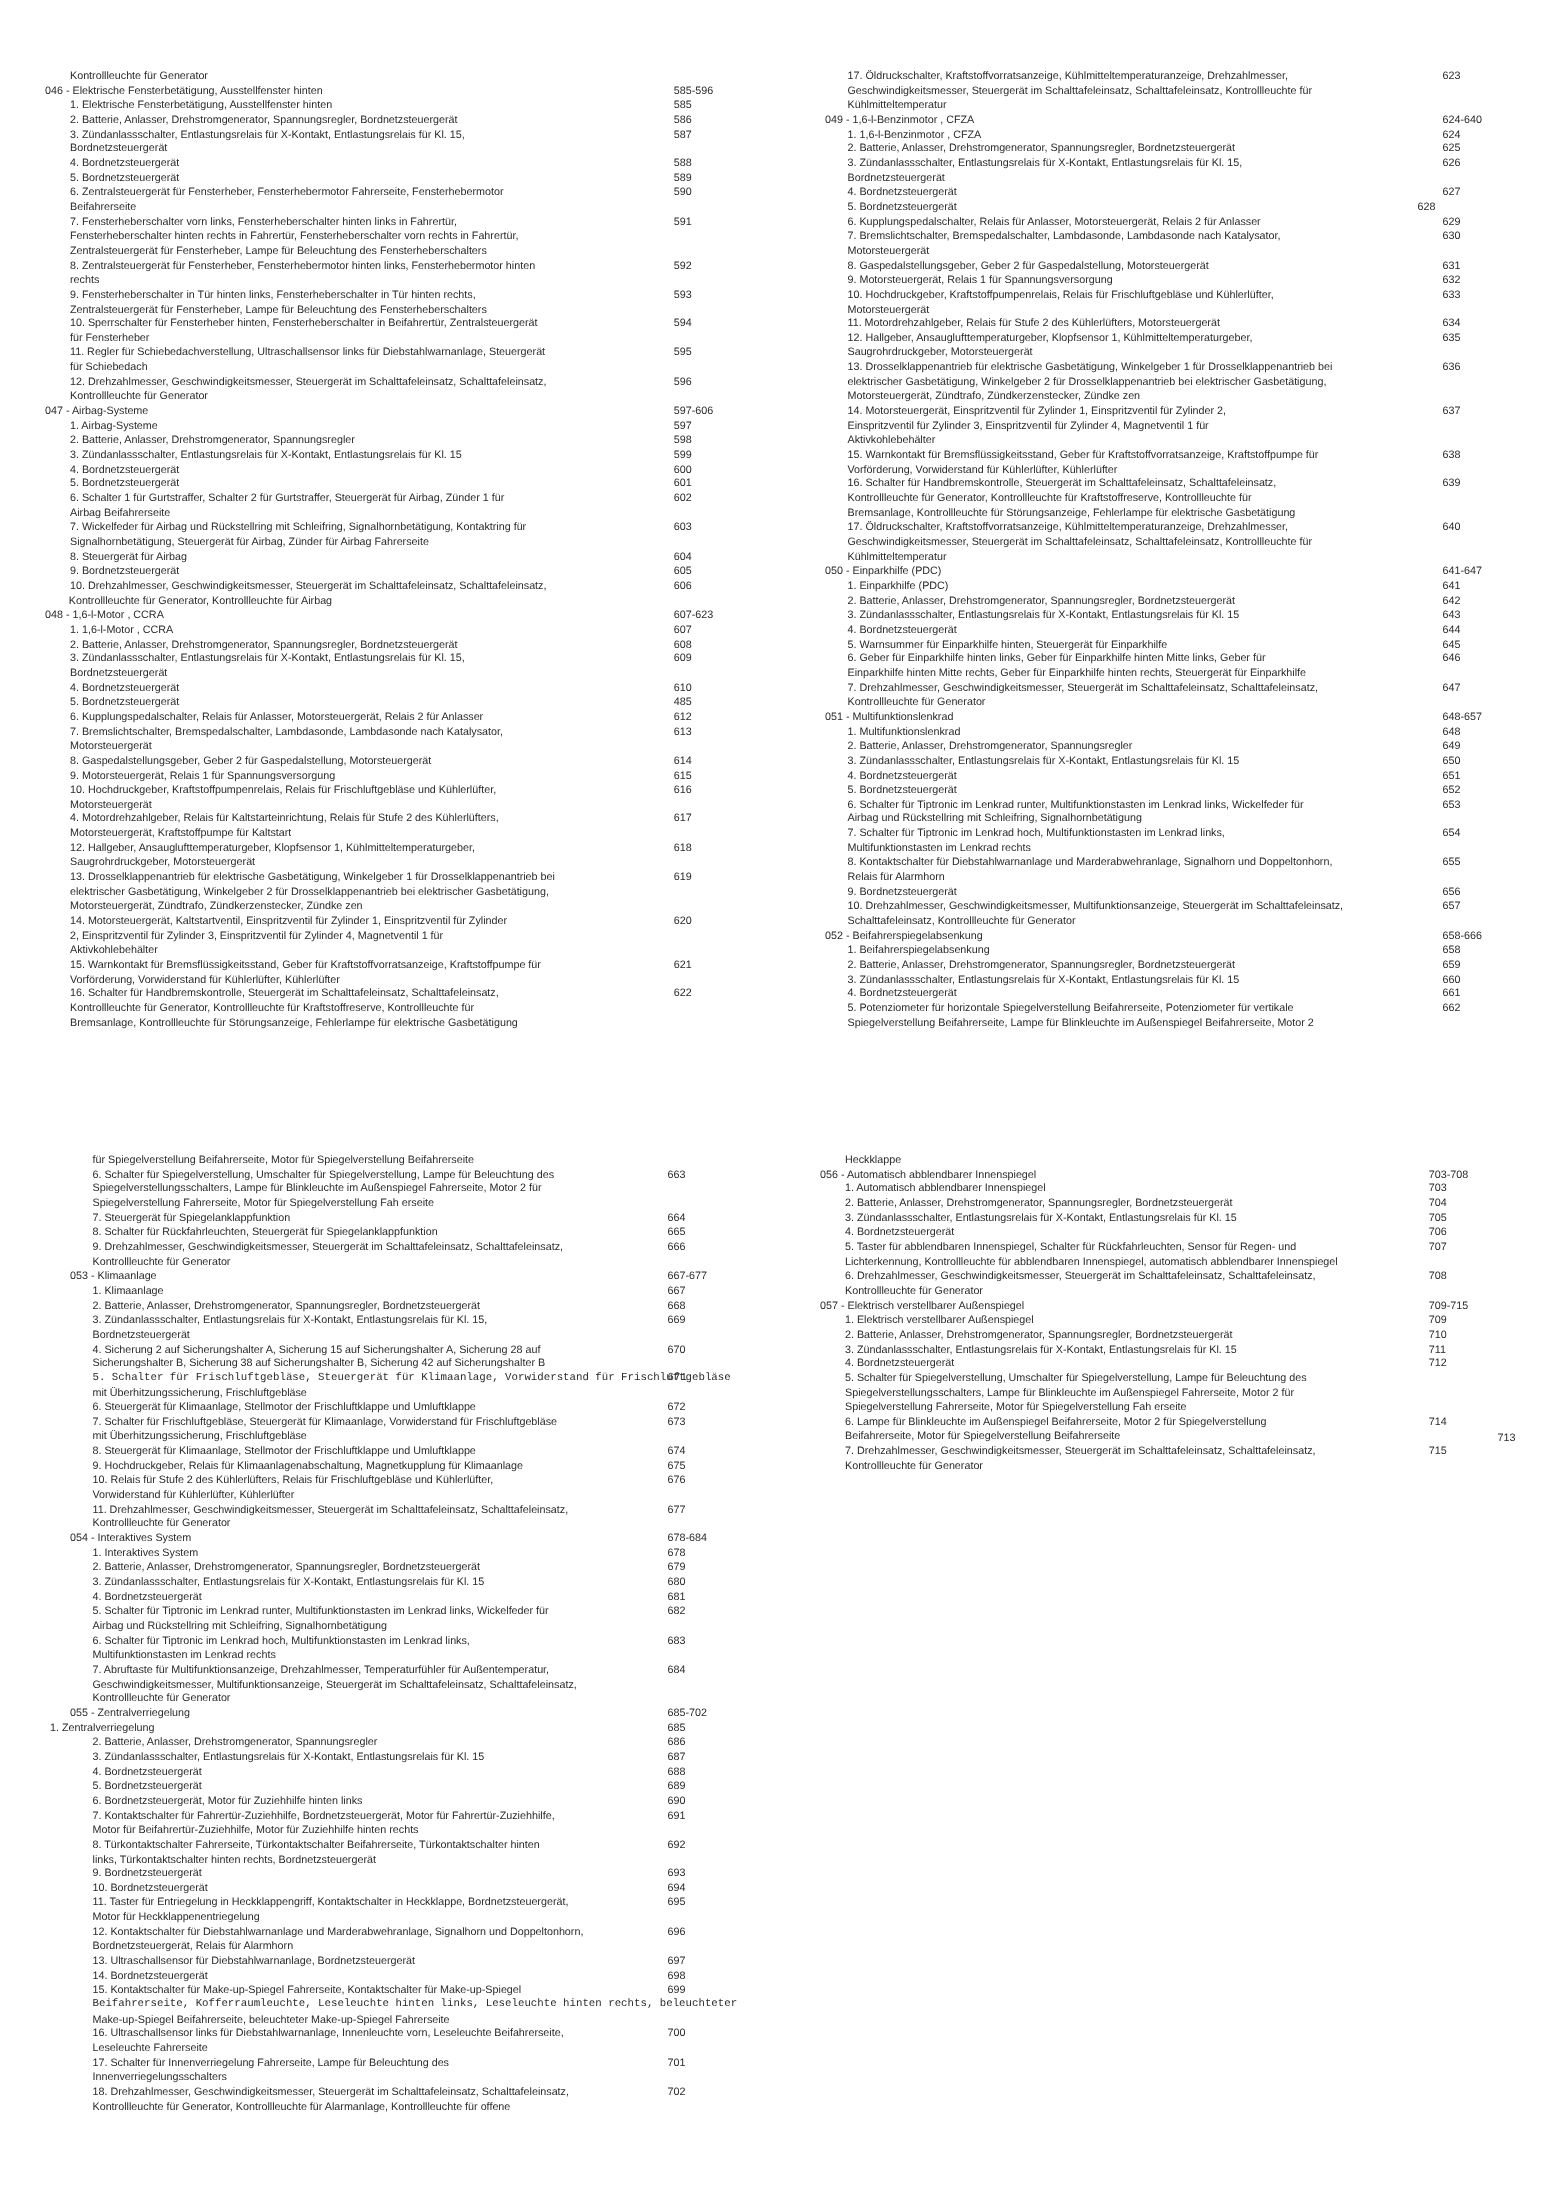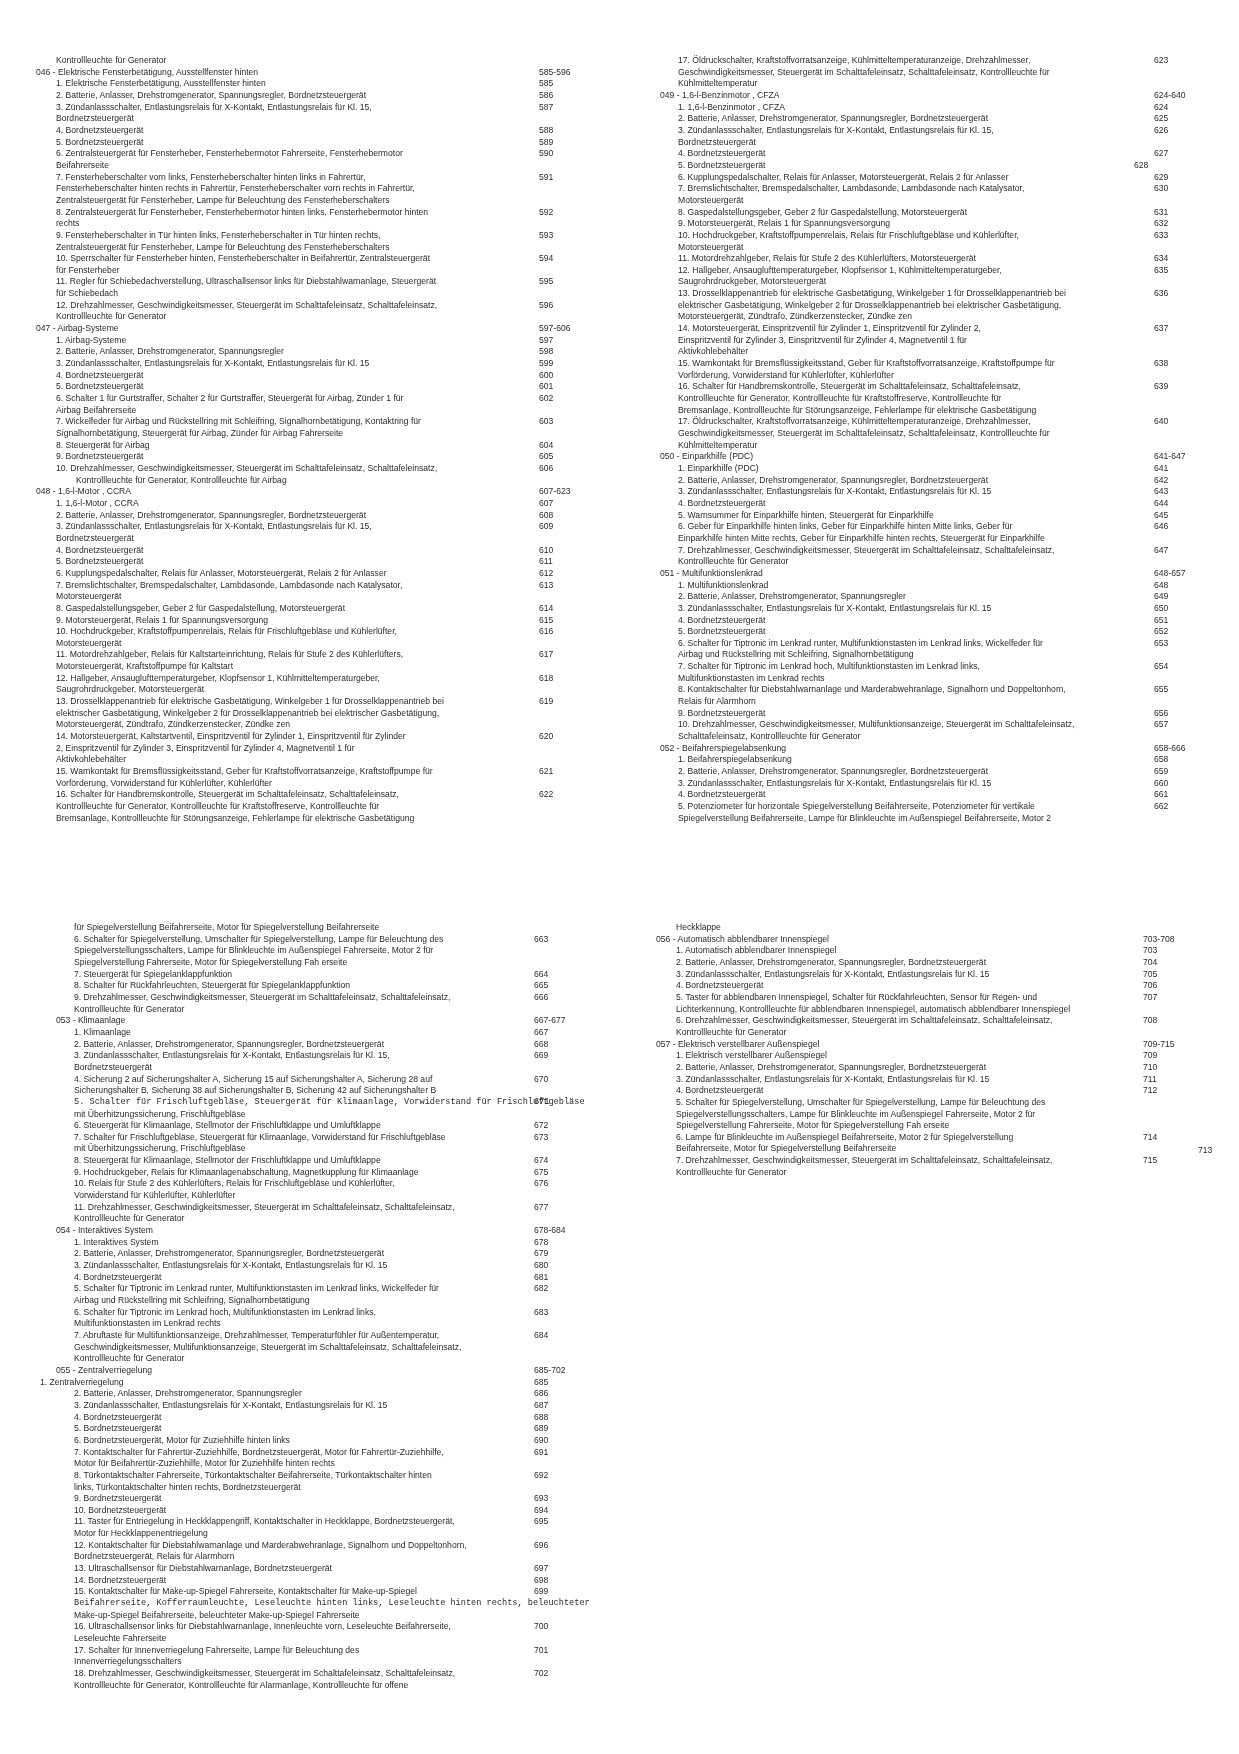--- a/index.html
+++ b/index.html
@@ -154,21 +154,21 @@
       <span class="num" style="left: 539px;">604</span>
     </div>
     <div class="row itm" style="padding-left: 56px;">
       <span class="txt">9. Bordnetzsteuergerät</span>
       <span class="num" style="left: 539px;">605</span>
     </div>
     <div class="row itm" style="padding-left: 56px;">
       <span class="txt">10. Drehzahlmesser, Geschwindigkeitsmesser, Steuergerät im Schalttafeleinsatz, Schalttafeleinsatz,</span>
       <span class="num" style="left: 539px;">606</span>
     </div>
-    <div class="row cont" style="padding-left: 76px;">
+    <div class="row cont" style="padding-left: 55px;">
       <span class="txt">Kontrollleuchte für Generator, Kontrollleuchte für Airbag</span>
       <span class="num" style="left: 539px;"></span>
     </div>
     <div class="row sec" style="padding-left: 36px;">
       <span class="txt">048 -  1,6-l-Motor , CCRA</span>
       <span class="num" style="left: 539px;">607-623</span>
     </div>
     <div class="row itm" style="padding-left: 56px;">
       <span class="txt">1.  1,6-l-Motor , CCRA</span>
       <span class="num" style="left: 539px;">607</span>
@@ -184,21 +184,21 @@
     <div class="row cont" style="padding-left: 56px;">
       <span class="txt">Bordnetzsteuergerät</span>
       <span class="num" style="left: 539px;"></span>
     </div>
     <div class="row itm" style="padding-left: 56px;">
       <span class="txt">4. Bordnetzsteuergerät</span>
       <span class="num" style="left: 539px;">610</span>
     </div>
     <div class="row itm" style="padding-left: 56px;">
       <span class="txt">5. Bordnetzsteuergerät</span>
-      <span class="num" style="left: 539px;">611</span>
+      <span class="num" style="left: 539px;">485</span>
     </div>
     <div class="row itm" style="padding-left: 56px;">
       <span class="txt">6. Kupplungspedalschalter, Relais für Anlasser, Motorsteuergerät, Relais 2 für Anlasser</span>
       <span class="num" style="left: 539px;">612</span>
     </div>
     <div class="row itm" style="padding-left: 56px;">
       <span class="txt">7. Bremslichtschalter, Bremspedalschalter, Lambdasonde, Lambdasonde nach Katalysator,</span>
       <span class="num" style="left: 539px;">613</span>
     </div>
     <div class="row cont" style="padding-left: 56px;">
@@ -215,21 +215,21 @@
     </div>
     <div class="row itm" style="padding-left: 56px;">
       <span class="txt">10. Hochdruckgeber, Kraftstoffpumpenrelais, Relais für Frischluftgebläse und Kühlerlüfter,</span>
       <span class="num" style="left: 539px;">616</span>
     </div>
     <div class="row cont" style="padding-left: 56px;">
       <span class="txt">Motorsteuergerät</span>
       <span class="num" style="left: 539px;"></span>
     </div>
     <div class="row itm" style="padding-left: 56px;">
-      <span class="txt">11. Motordrehzahlgeber, Relais für Kaltstarteinrichtung, Relais für Stufe 2 des Kühlerlüfters,</span>
+      <span class="txt">4. Motordrehzahlgeber, Relais für Kaltstarteinrichtung, Relais für Stufe 2 des Kühlerlüfters,</span>
       <span class="num" style="left: 539px;">617</span>
     </div>
     <div class="row cont" style="padding-left: 56px;">
       <span class="txt">Motorsteuergerät, Kraftstoffpumpe für Kaltstart</span>
       <span class="num" style="left: 539px;"></span>
     </div>
     <div class="row itm" style="padding-left: 56px;">
       <span class="txt">12. Hallgeber, Ansauglufttemperaturgeber, Klopfsensor 1, Kühlmitteltemperaturgeber,</span>
       <span class="num" style="left: 539px;">618</span>
     </div>

